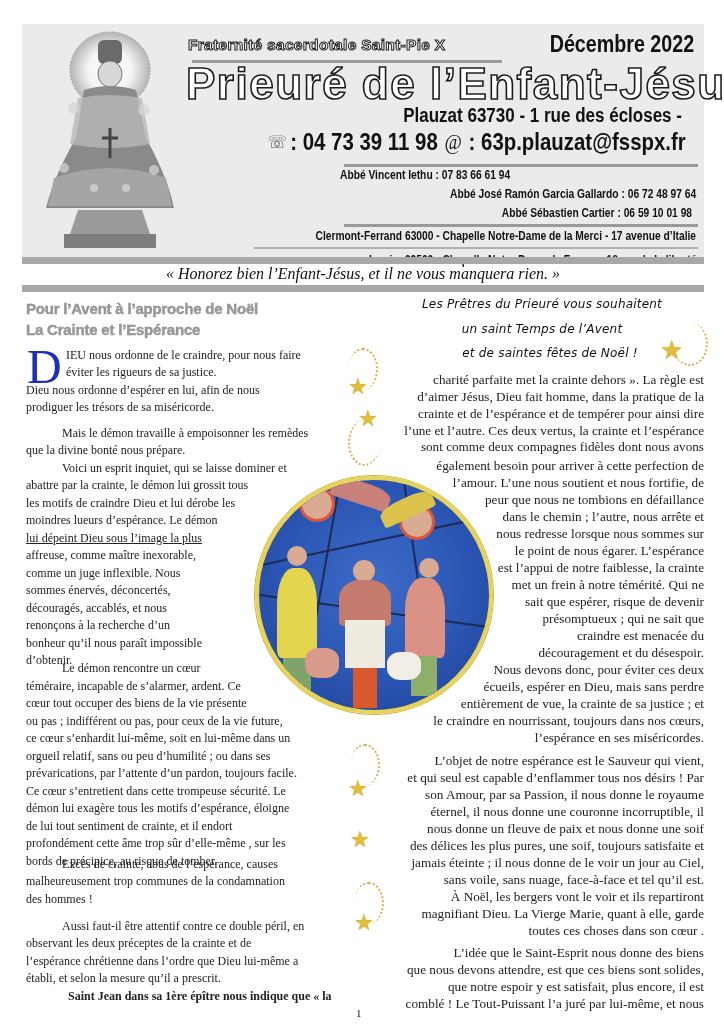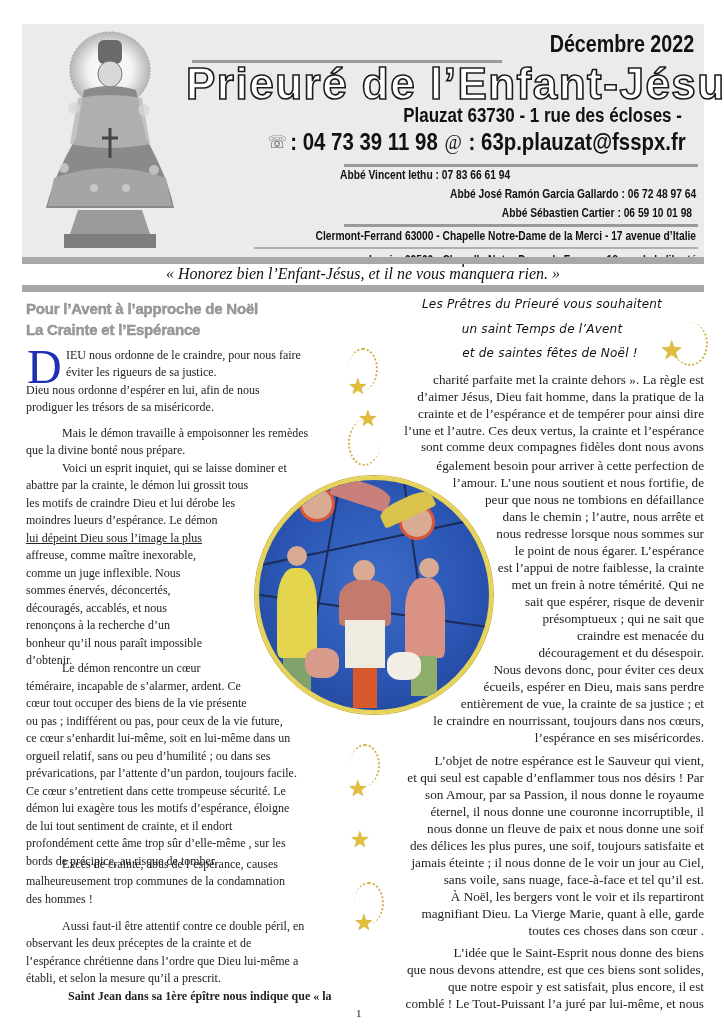--- a/index.html
+++ b/index.html
@@ -97,20 +97,21 @@
     <g fill="#d6d6d6" opacity="0.7">
       <circle cx="40" cy="80" r="6"></circle>
         <circle cx="110" cy="82" r="6"></circle>
       <circle cx="30" cy="140" r="5"></circle>
         <circle cx="120" cy="142" r="5"></circle>
       <circle cx="60" cy="160" r="4"></circle>
         <circle cx="92" cy="160" r="4"></circle>
     </g>
   </svg>
 
+  <div class="hdr-org">Fraternité sacerdotale Saint-Pie X</div>
   <div class="hdr-org-rule"></div>
   <div class="hdr-date">Décembre 2022</div>
   <div class="hdr-title">Prieuré de l’Enfant-Jésus</div>
   <div class="hdr-address">Plauzat 63730 -  1 rue des écloses -</div>
   <div class="hdr-contact">
     <span class="phone-icon">☏</span>
     <span>: 04 73 39 11 98</span>
     <span class="at-icon">@</span>
     <span>: 63p.plauzat@fsspx.fr</span>
   </div>

